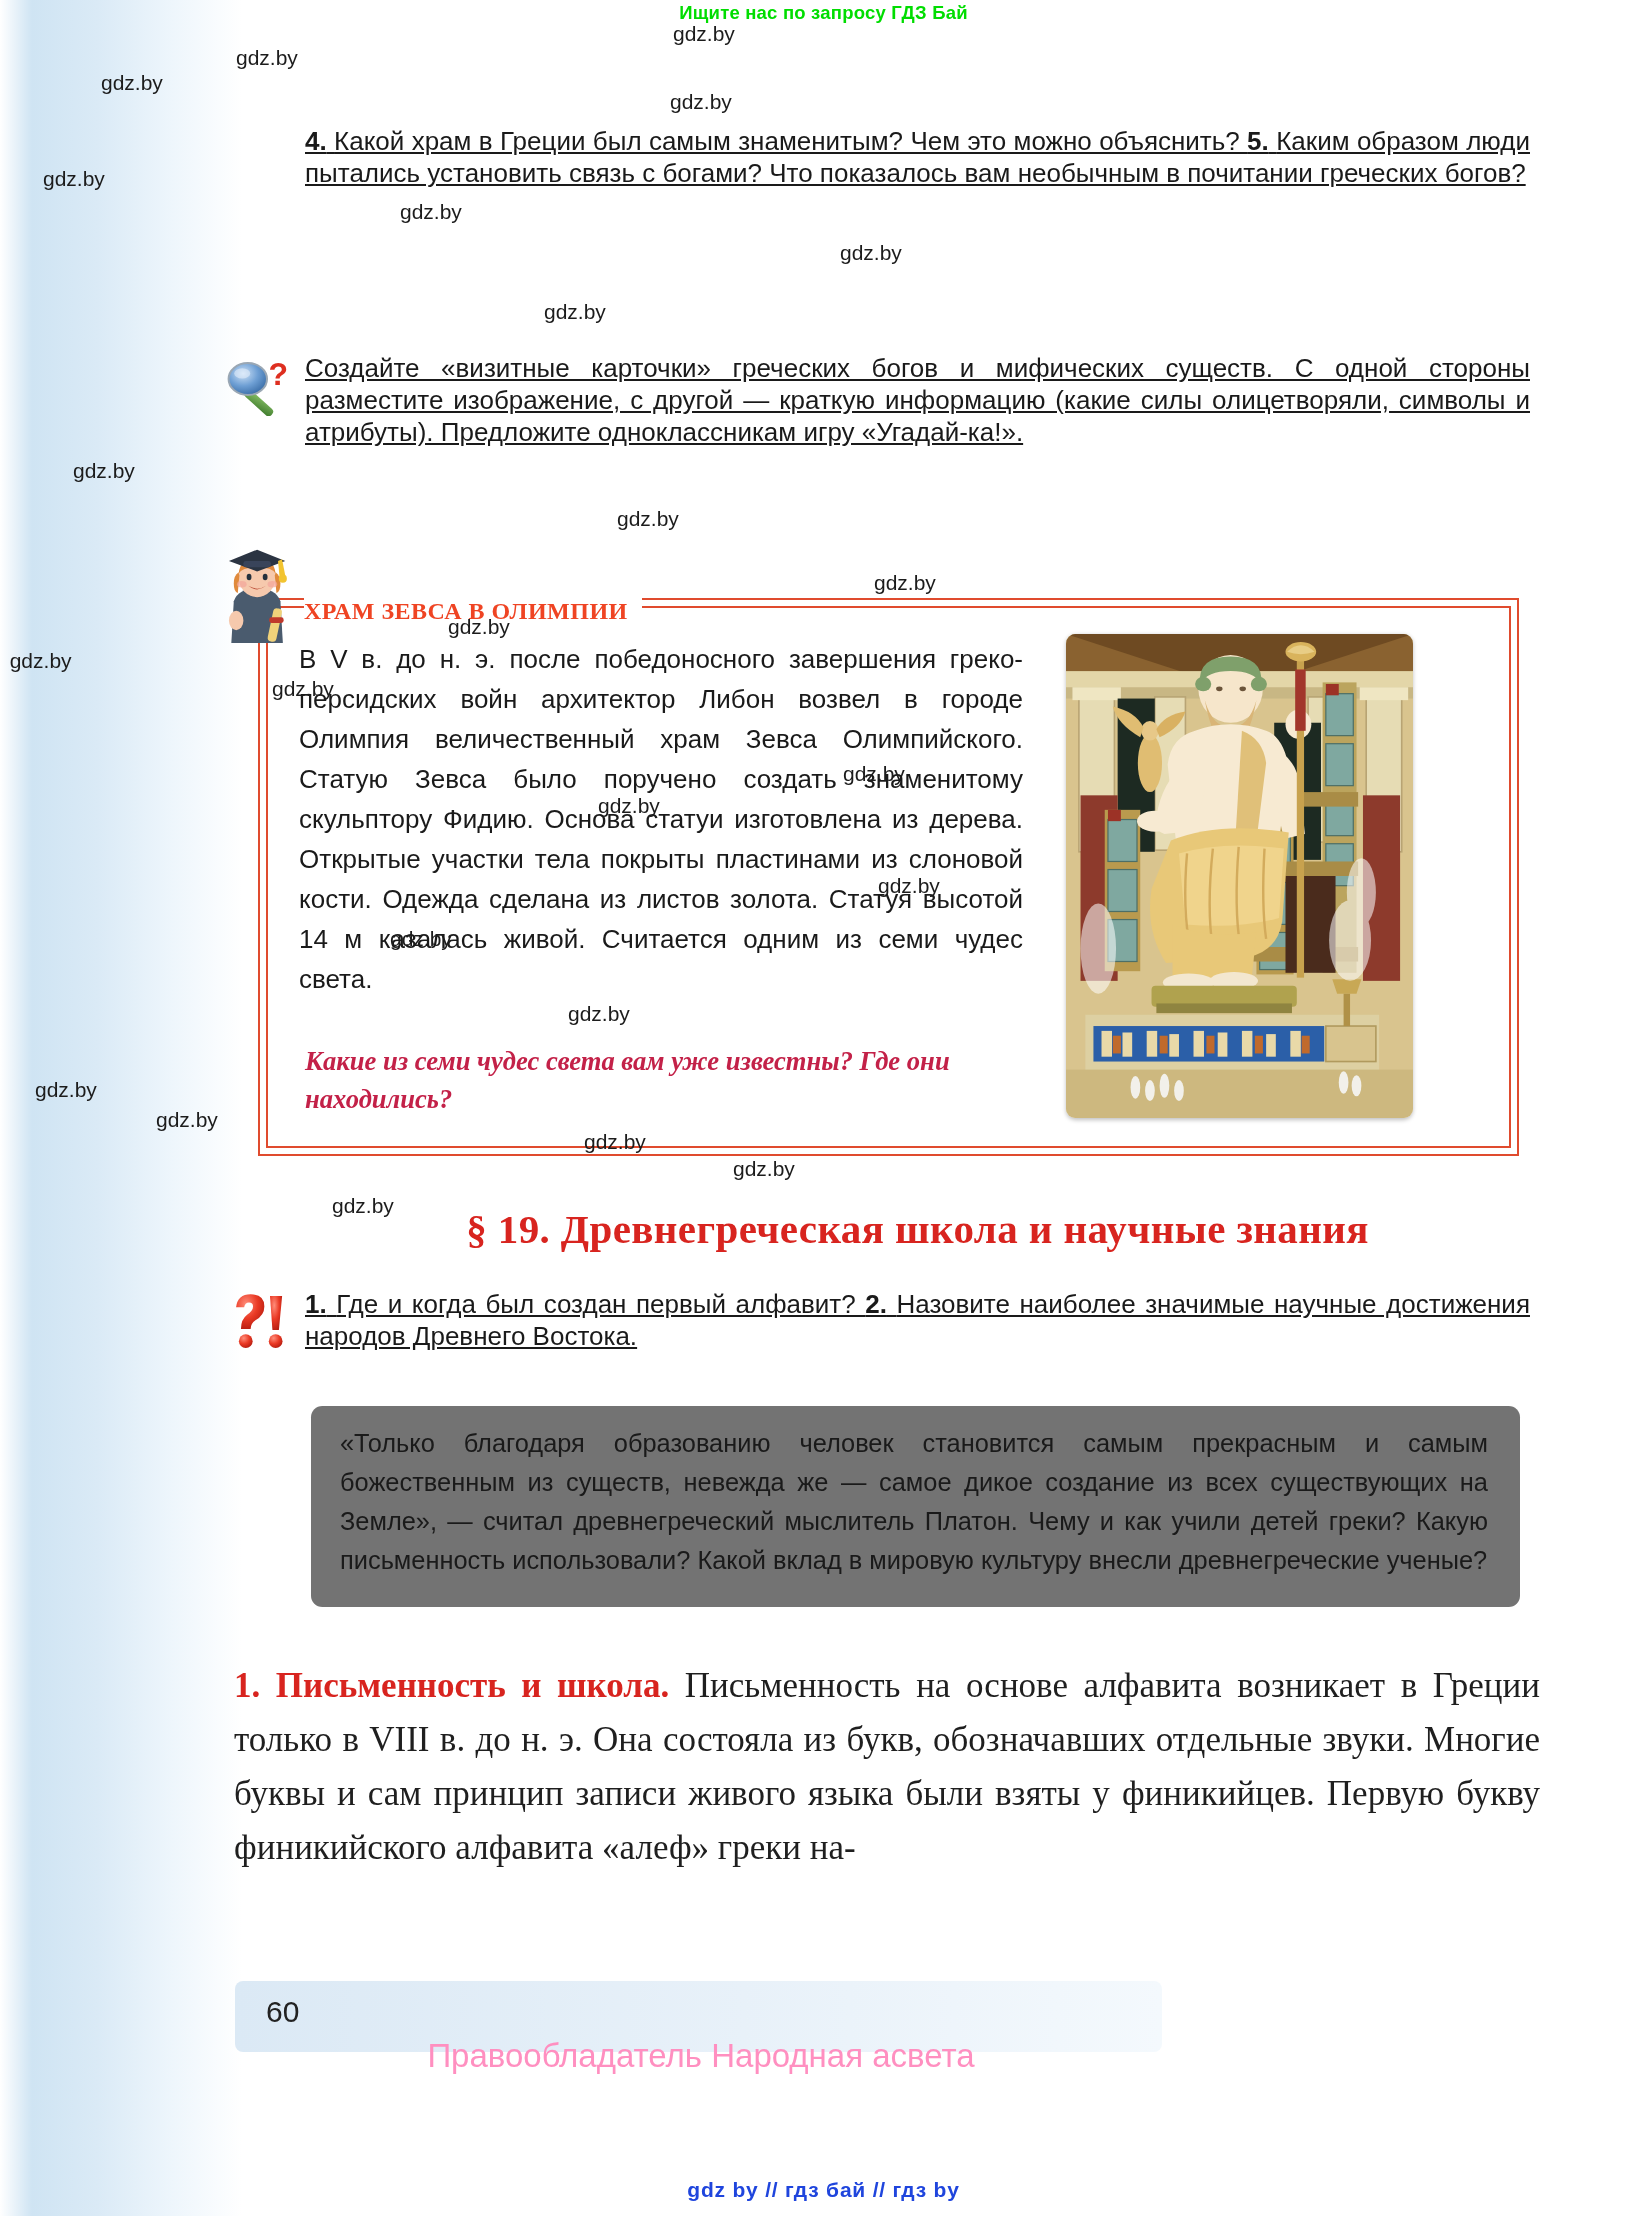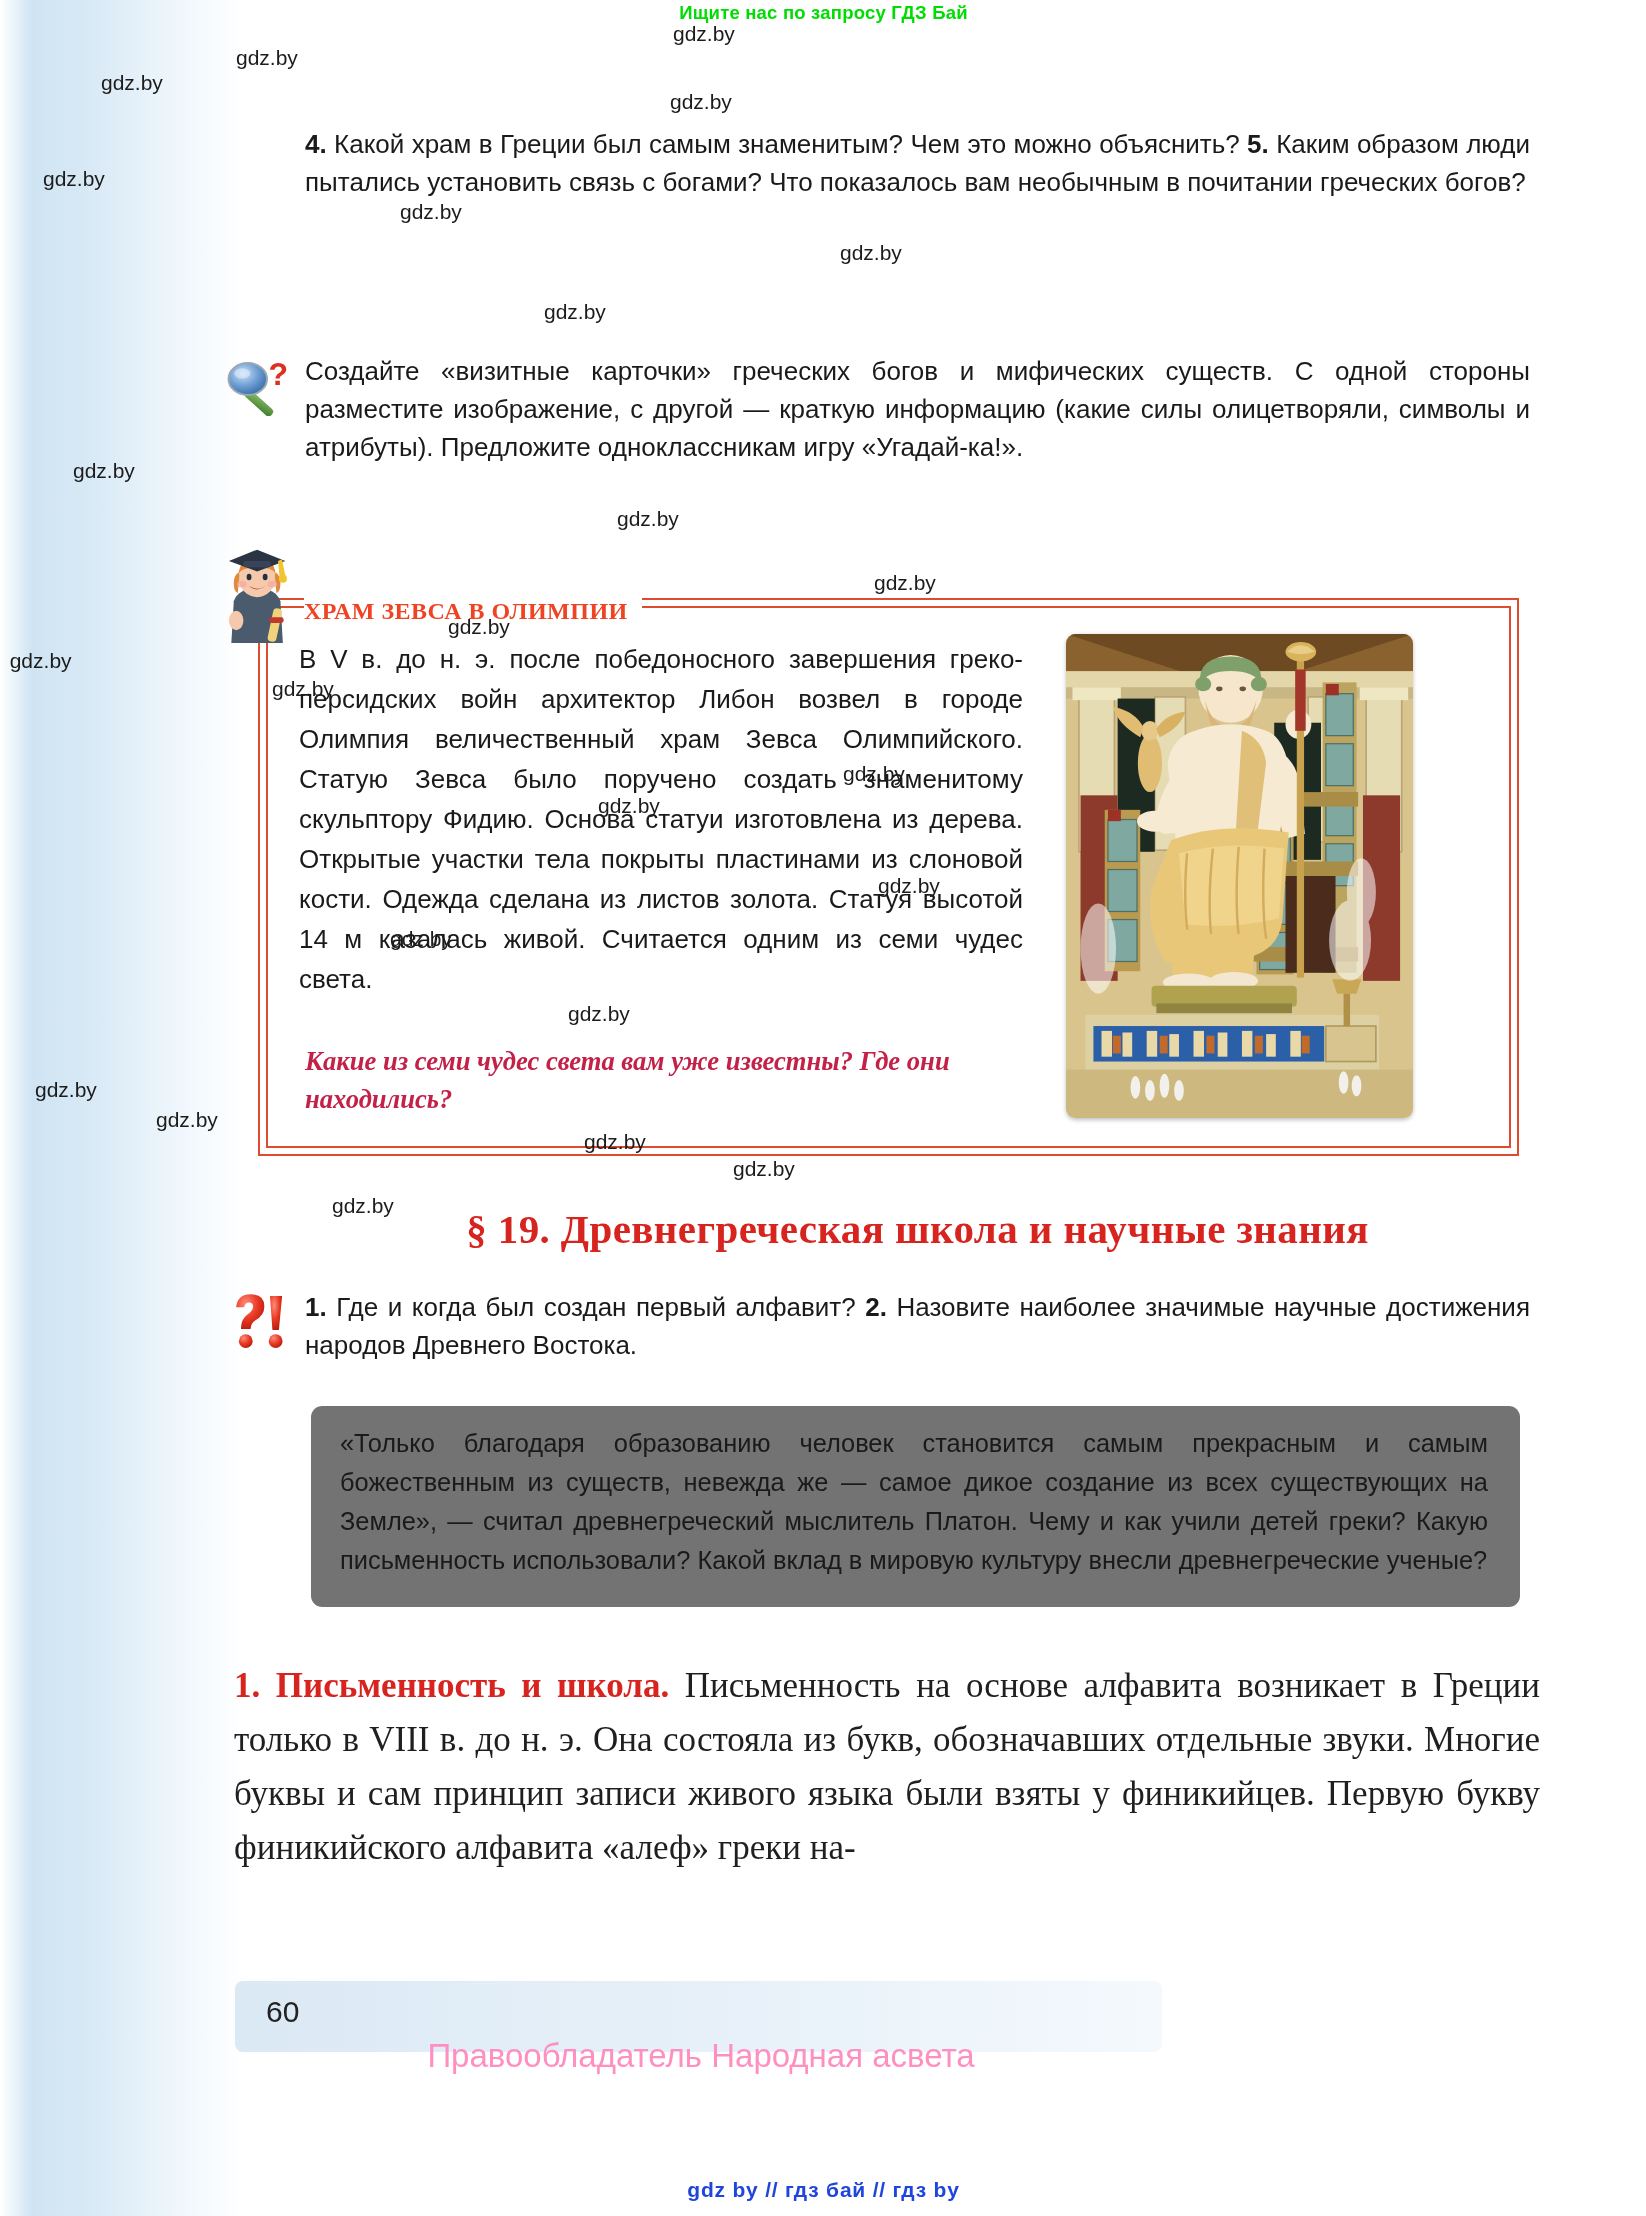--- a/index.html
+++ b/index.html
@@ -27,22 +27,23 @@
     color:#1f45dd;font-size:21px;font-weight:700;letter-spacing:0.8px;z-index:40;
   }
 
   
   .wm{position:absolute;color:#1c1c1c;font-size:21px;font-weight:500;z-index:30;white-space:nowrap;}
 
   
   .col{position:absolute;left:305px;top:0;width:1225px;}
 
   .qpara{
-    font-size:26px;line-height:38px;color:#1a1a1a;text-align:justify;
-    font-family:"Liberation Sans", sans-serif;
+    font-size:26px;line-height:32px;color:#1a1a1a;text-align:justify;
+    font-family:"Liberation Sans", sans-serif;
+    text-decoration:underline;
   }
   .qpara b{font-weight:700;}
 
   .task-block{position:relative;}
   .magnifier{position:absolute;left:-78px;top:6.4px;width:64px;height:58px;}
 
   
   .zeus-box{
     position:absolute;left:258px;top:598px;width:1257px;height:554px;
     border:2.4px solid #e04b2e;z-index:5;background:#fff;

